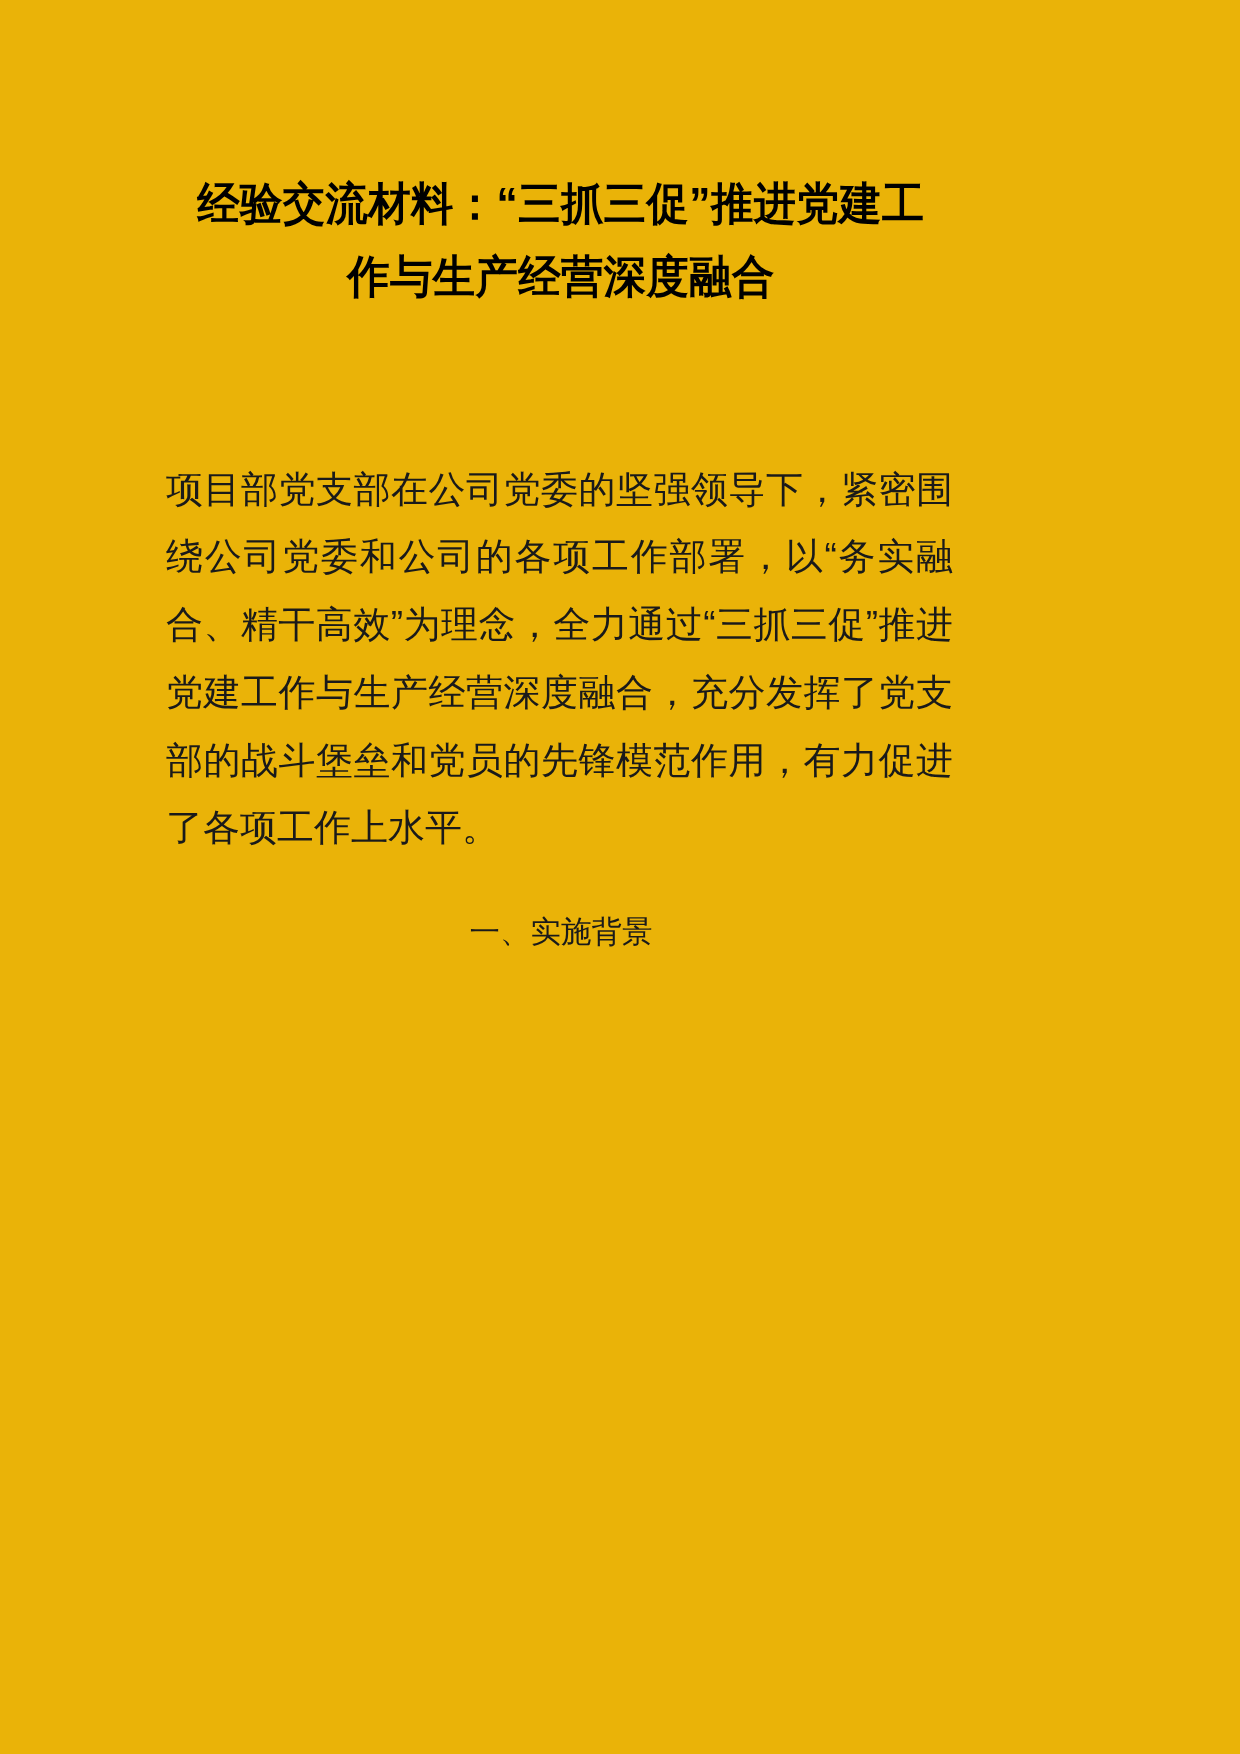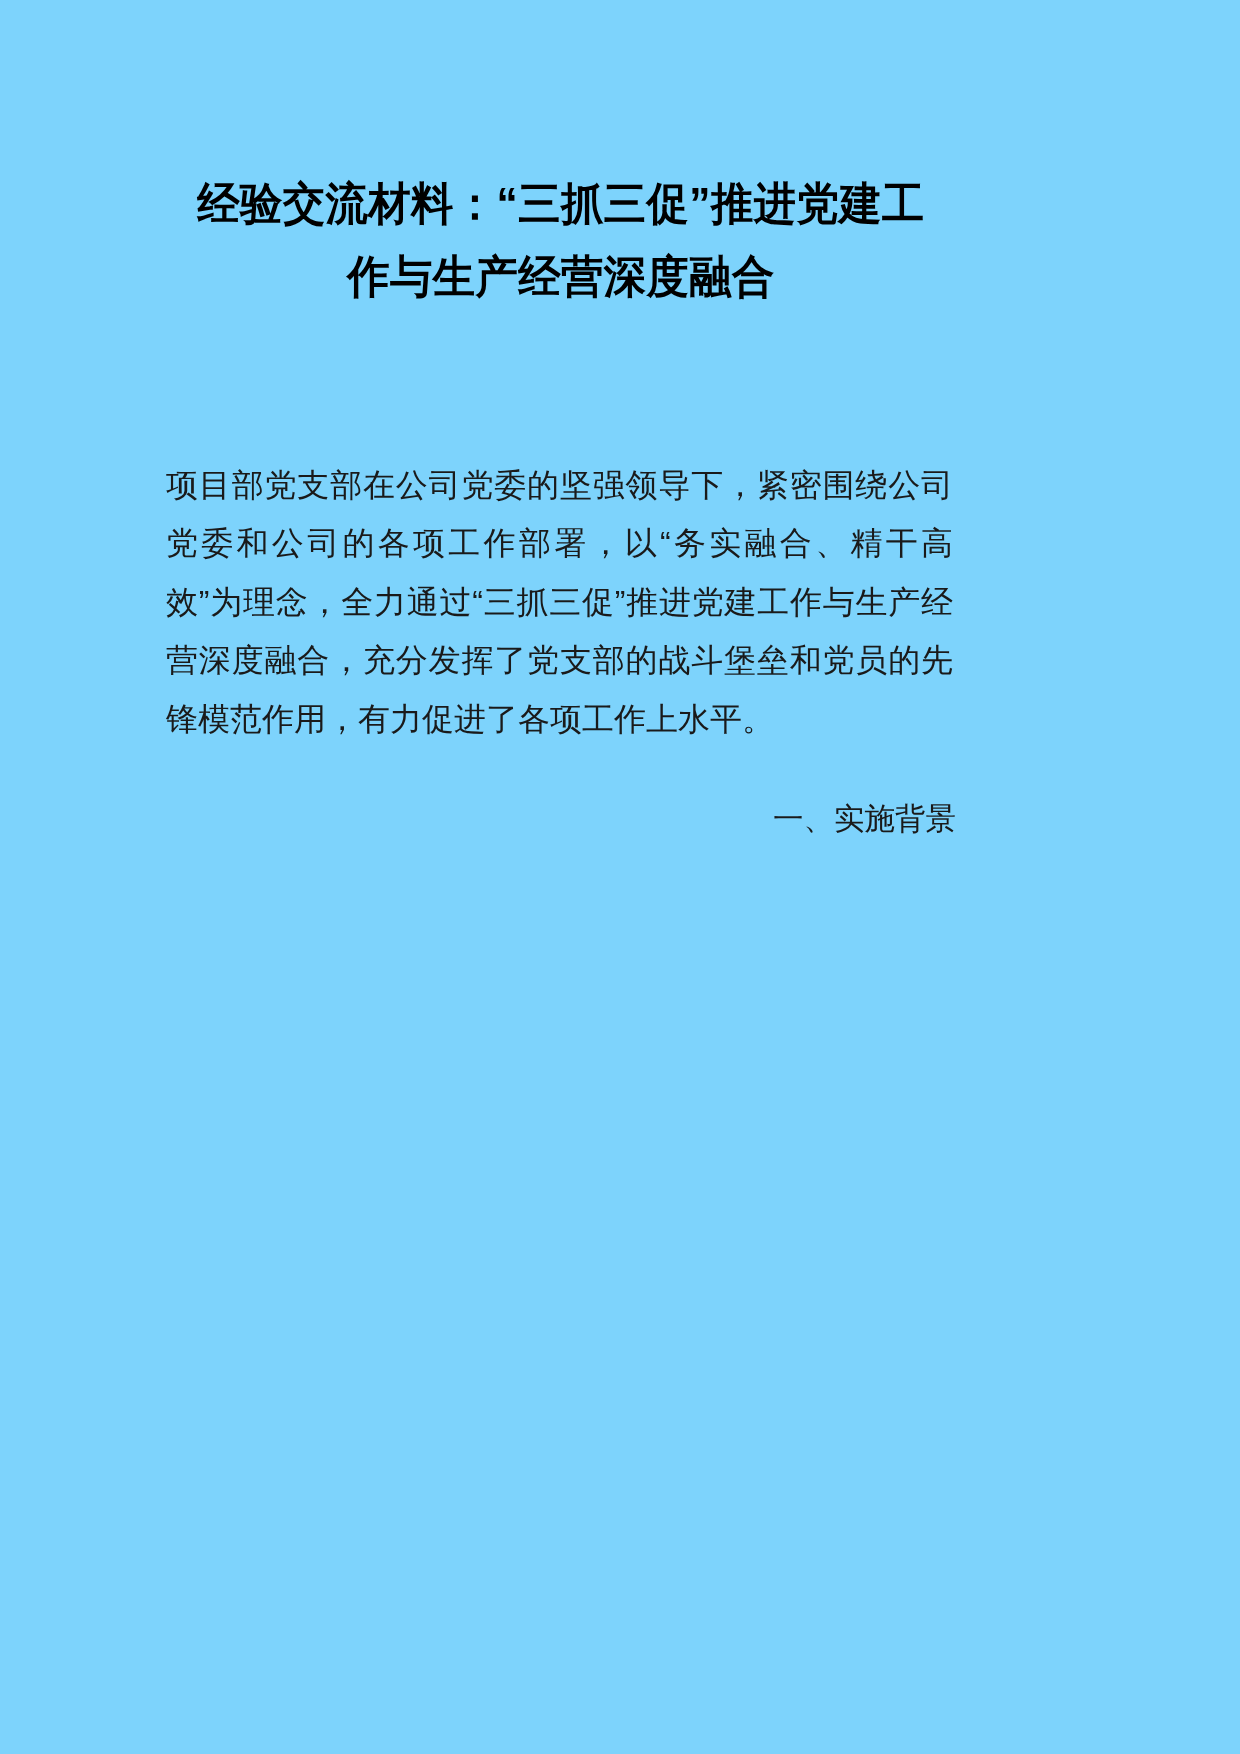--- a/index.html
+++ b/index.html
@@ -9,21 +9,21 @@
   }
   body {
     font-family: "Liberation Sans", "DejaVu Sans", sans-serif;
     color: #1a1a1a;
   }
   .page {
     position: relative;
     width: 1240px;
     height: 1754px;
     margin: 0 auto;
-    background: #7dd3fc;
+    background: #eab308;
     box-sizing: border-box;
     overflow: hidden;
   }
   .content {
     position: absolute;
     left: 166px;
     top: 0;
     width: 790px;
   }
   .doc-title {
@@ -37,33 +37,33 @@
     color: #000000;
     font-stretch: condensed;
     transform: scaleX(0.94);
     transform-origin: center top;
   }
   .spacer-after-title {
     height: 142px;
   }
   .para {
     margin: 0 3px 42px 0;
-    font-size: 32px;
+    font-size: 37px;
     line-height: 1.83;
     text-align: justify;
     text-justify: inter-ideograph;
     color: #1a1a1a;
     letter-spacing: 0px;
     word-break: break-all;
   }
   .section-heading {
     margin: 0 0 42px 0;
     font-size: 30.5px;
     line-height: 1.83;
-    text-align: right;
+    text-align: center;
     color: #1a1a1a;
   }
   .para:last-child,
   .section-heading:last-child {
     margin-bottom: 0;
   }
 </style>
 </head>
 <body>
 

